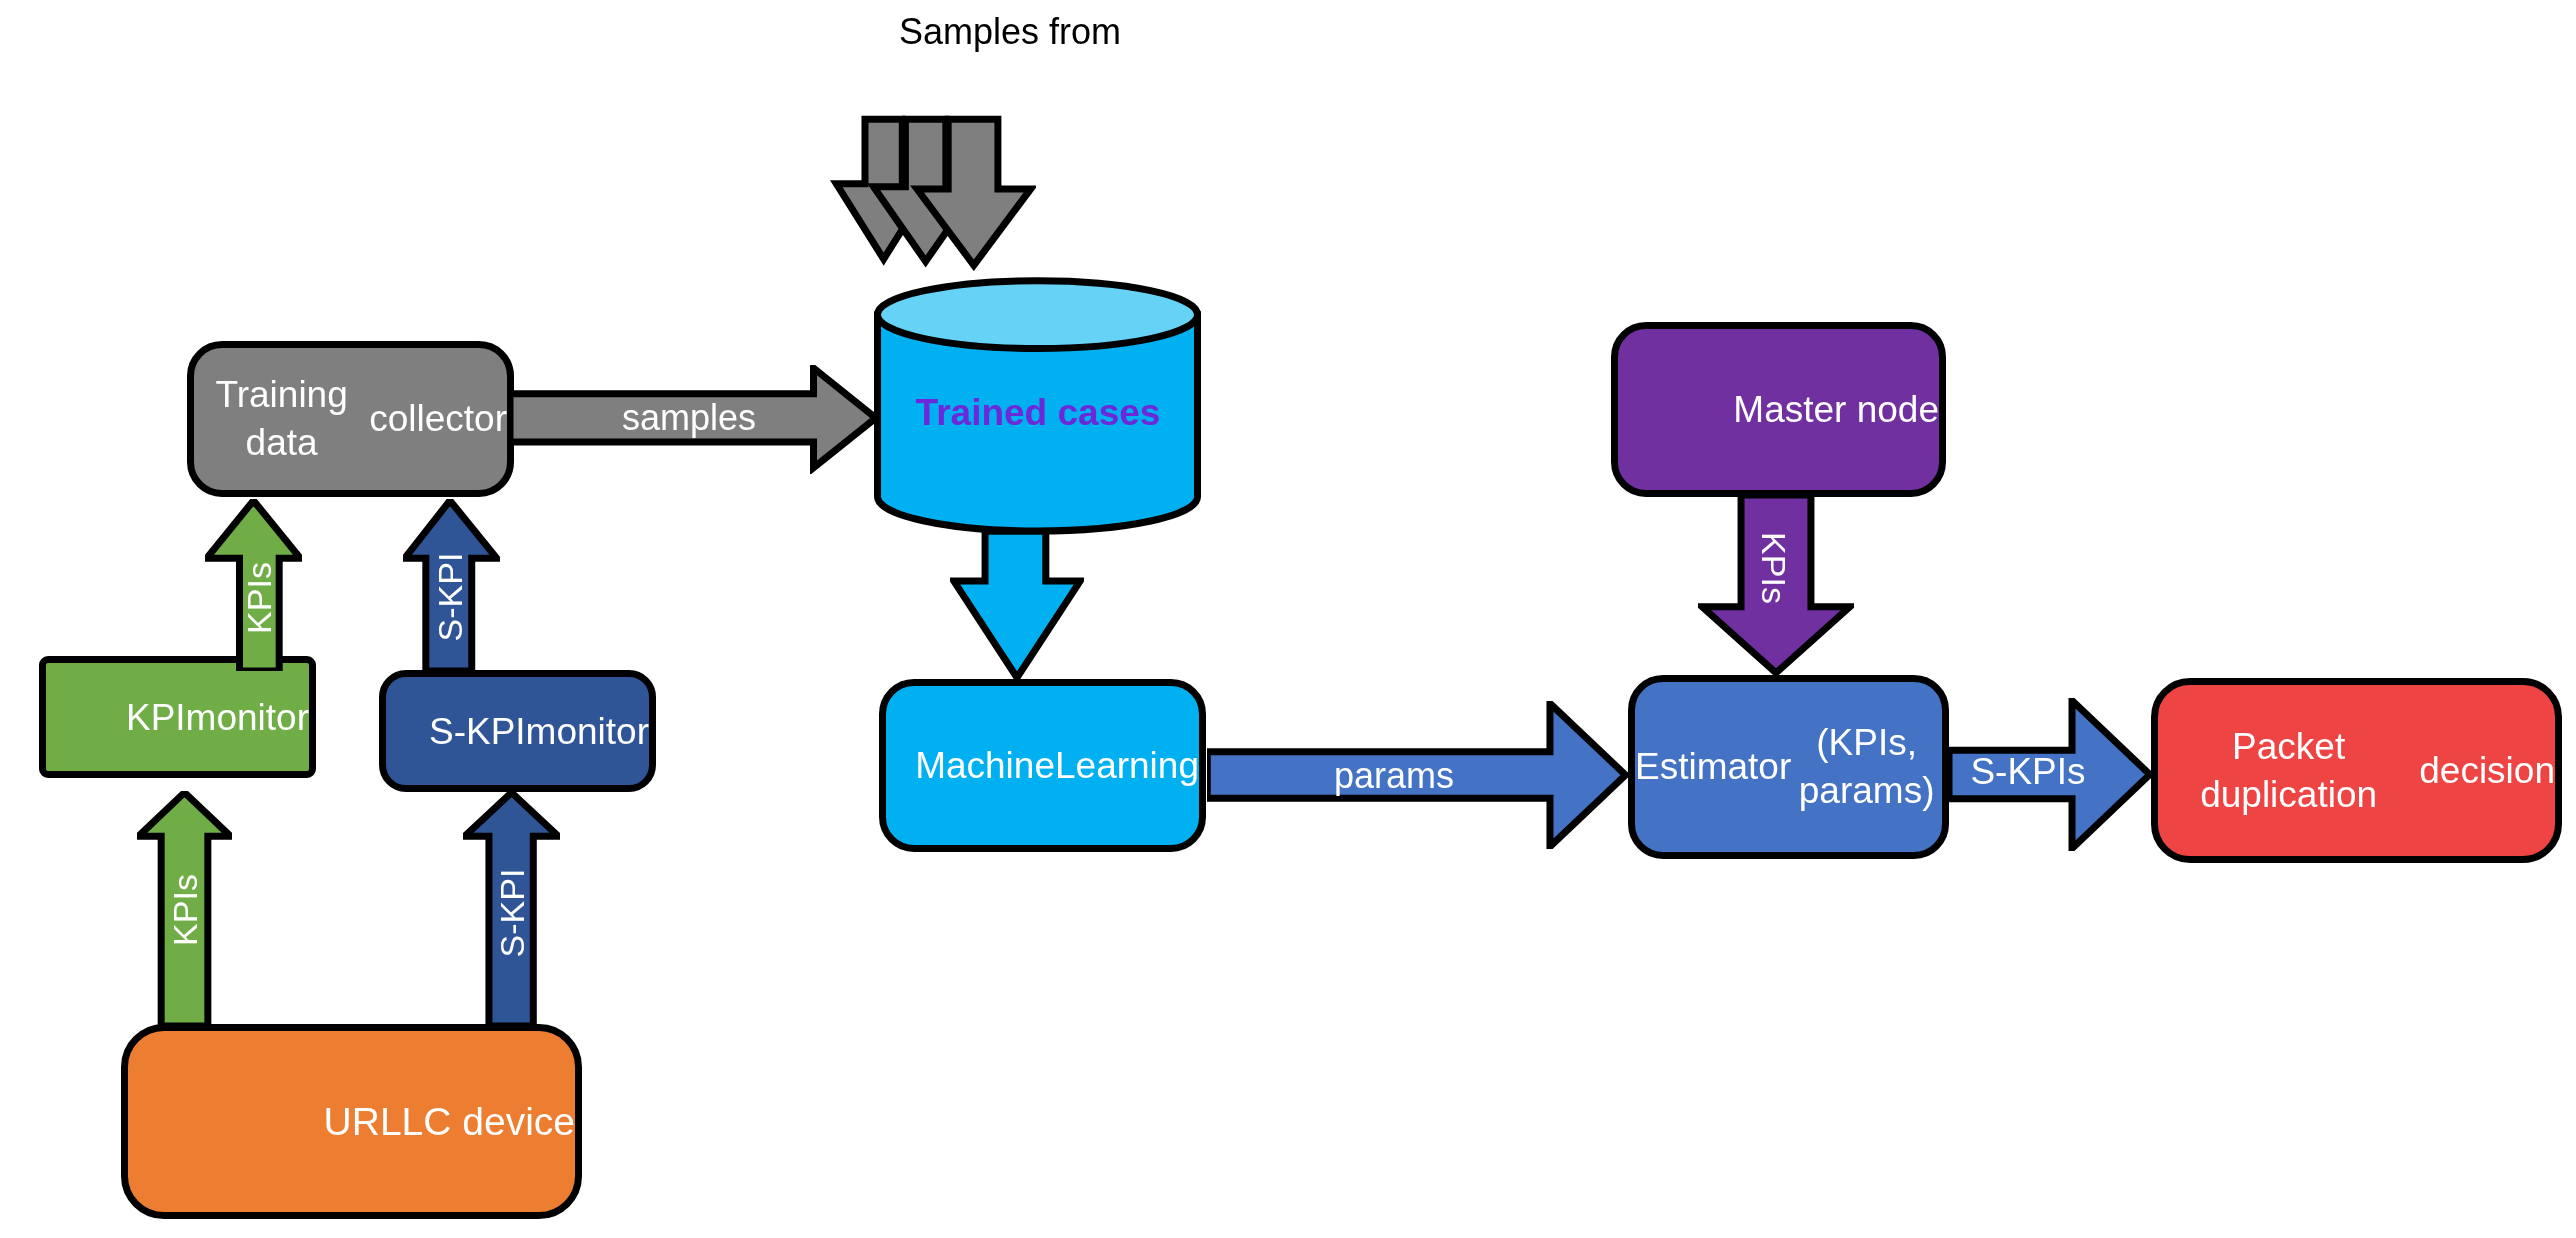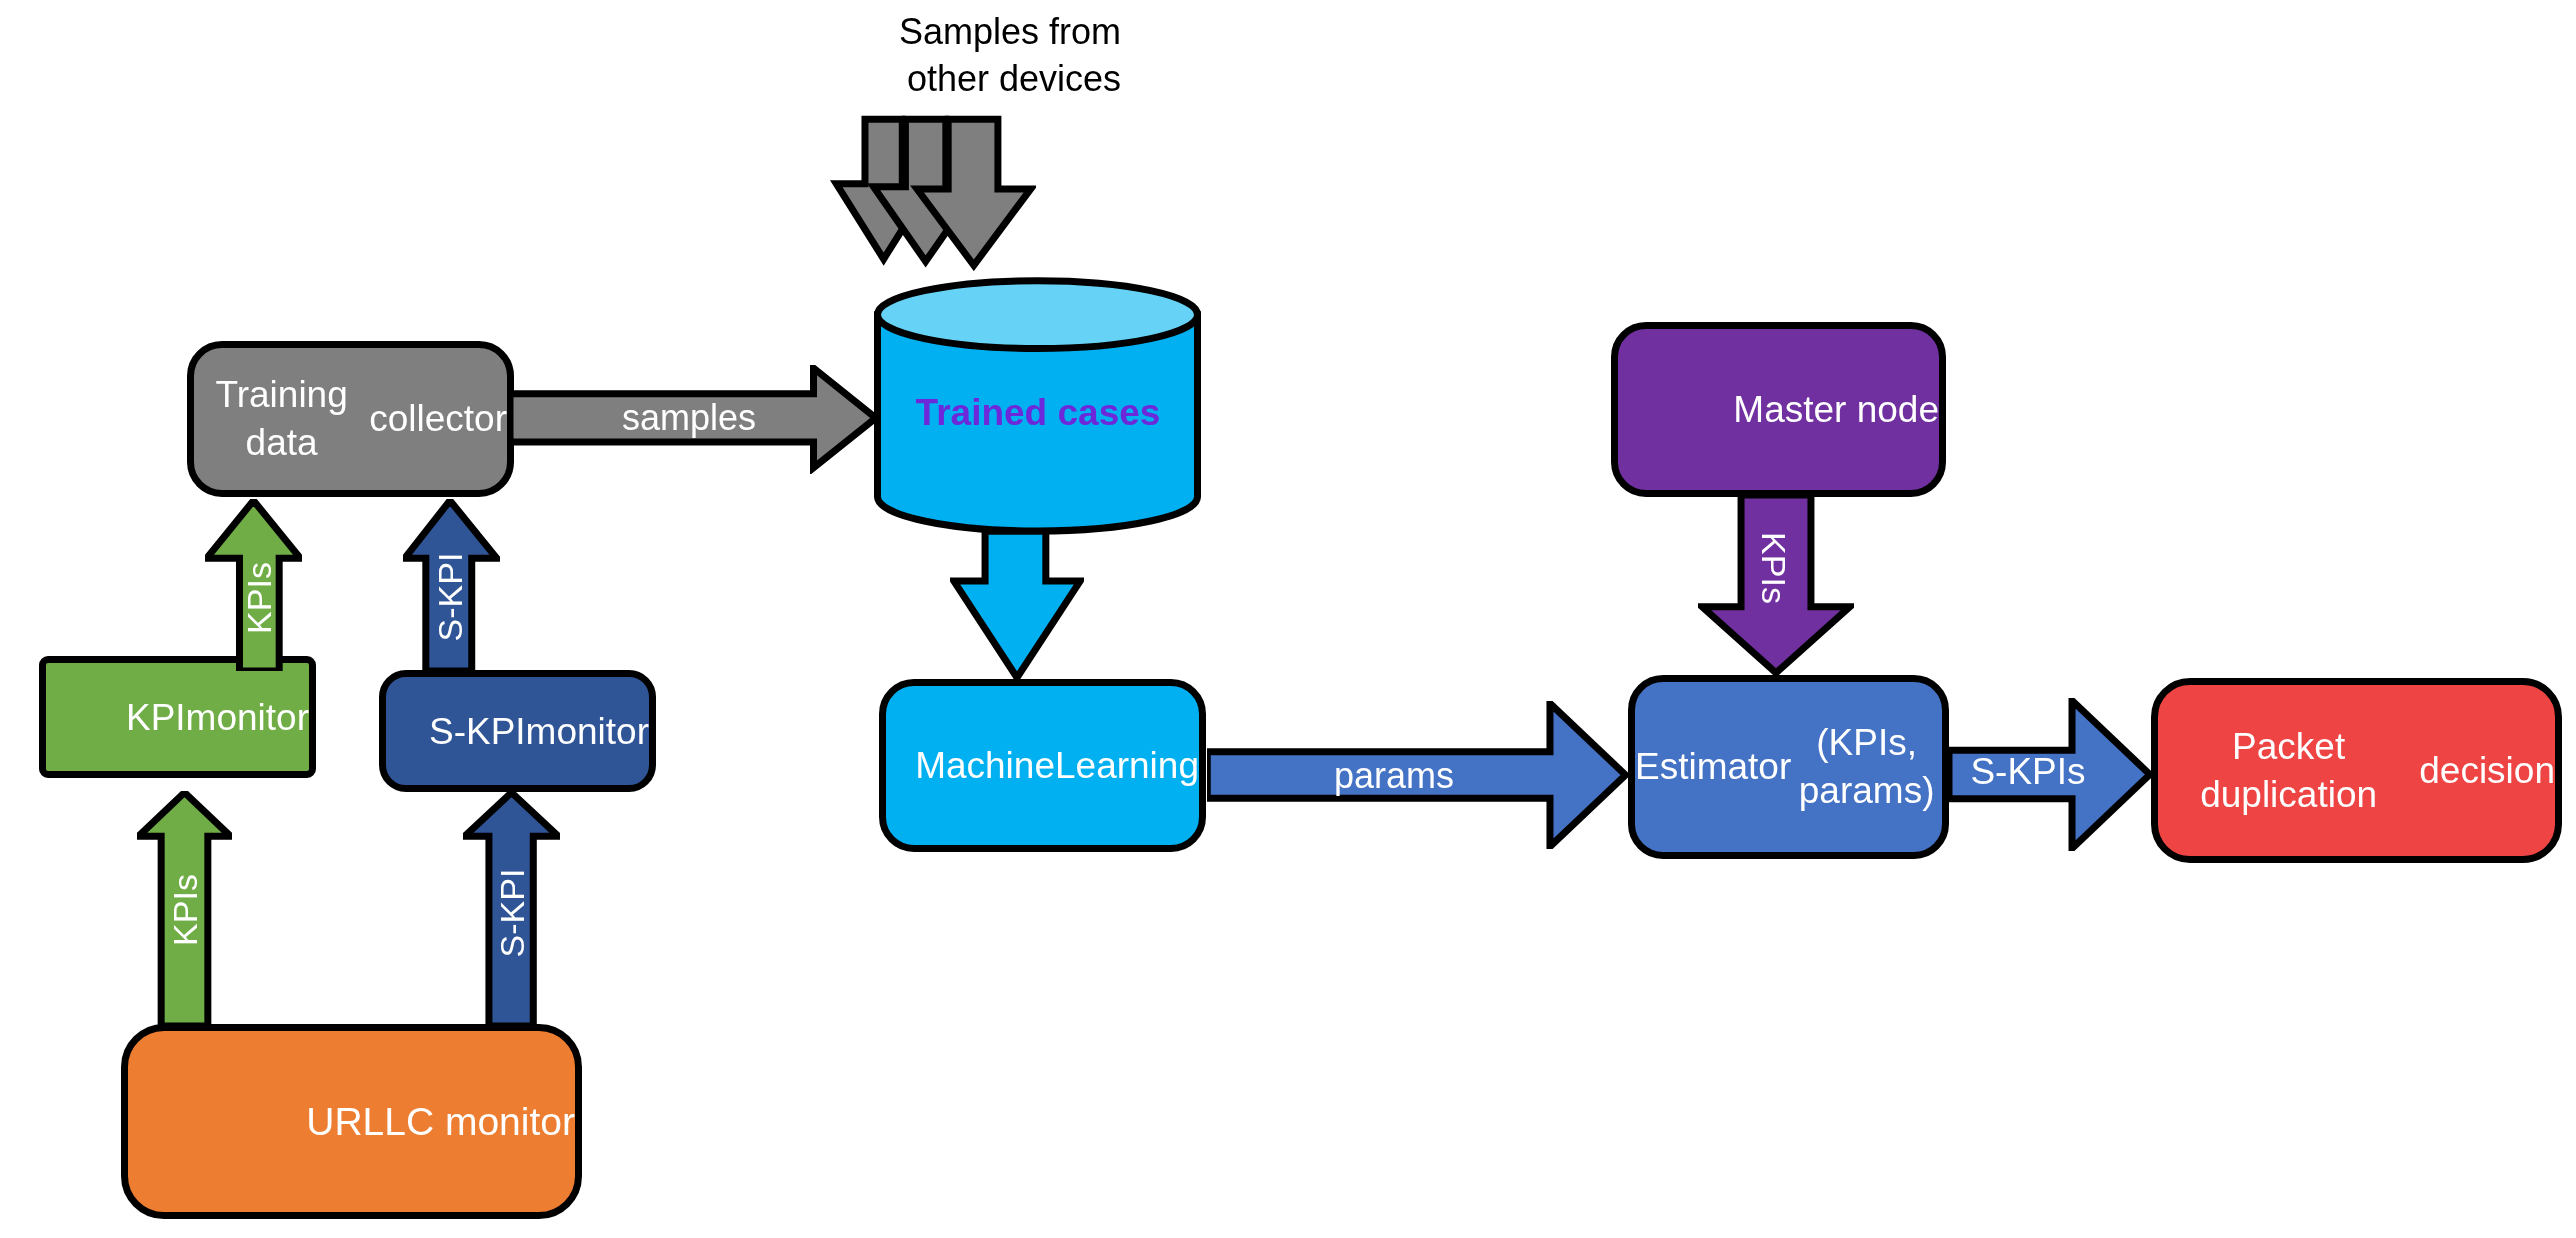--- a/index.html
+++ b/index.html
@@ -29,21 +29,20 @@
   }
   polygon,path,ellipse{stroke:#000;stroke-width:9;stroke-linejoin:miter;}
 </style>
 </head>
 <body>
 
 <div id="stage">
 
   <div class="annotation" style="left:732px;top:7.8px;width:389px;">
     <div>Samples from</div>
-    <div>other devices</div>
   </div>
 
   <svg class="edge-svg" style="left:830px;top:115px;" width="206" height="156" viewBox="0 0 265 200">
     <polygon points="45,5 93,5 93,88 130,88 69,185 8,88 45,88" fill="#7F7F7F"></polygon>
     <polygon points="97,5 149,5 149,92 190,92 123,188 56,92 97,92" fill="#7F7F7F"></polygon>
     <polygon points="152,5 216,5 216,95 258,95 185,193 112,95 152,95" fill="#7F7F7F"></polygon>
   </svg>
 
   <div class="node" style="left: 187px; top: 341px; width: 327px; height: 156px; border-radius: 35px; background-color: rgb(127, 127, 127);">
     <div>Training data</div>
@@ -123,17 +122,17 @@
     <polygon points="61,2 120,58 91,58 91,302 31,302 31,58 2,58" fill="#70AD47"></polygon>
   </svg>
   <span class="edge-label v-up" style="left:185px;top:910px;">KPIs</span>
 
   <svg class="edge-svg" style="left:463px;top:791px;" width="97" height="235" viewBox="0 0 124 302">
     <polygon points="62,2 122,58 90,58 90,302 33,302 33,58 2,58" fill="#2F5597"></polygon>
   </svg>
   <span class="edge-label v-up" style="left:512px;top:913px;">S-KPI</span>
 
   <div class="node" style="left: 121px; top: 1024px; width: 461px; height: 195px; border-radius: 43px; font-size: 39px; background-color: rgb(237, 125, 49);">
-    <div>URLLC monitor</div>
+    <div>URLLC device</div>
   </div>
 
 </div>
 
 
 </body></html>

